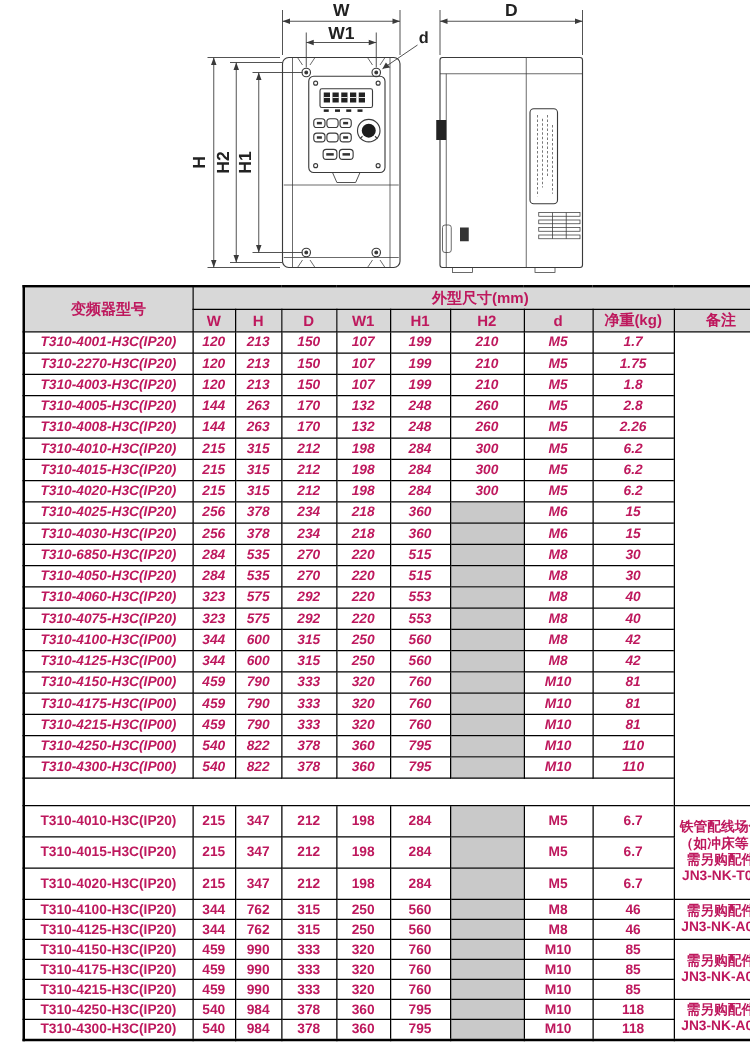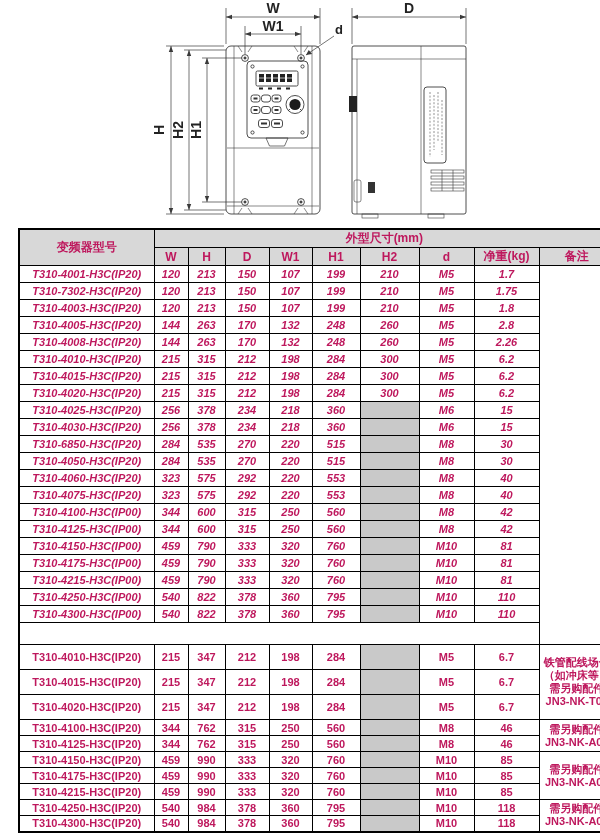--- a/index.html
+++ b/index.html
@@ -261,21 +261,21 @@
           <td>213</td>
           <td>150</td>
           <td>107</td>
           <td>199</td>
           <td>210</td>
           <td>M5</td>
           <td>1.7</td>
           <td rowspan="22"></td>
         </tr>
         <tr class="s1">
-          <td class="model">T310-7302-H3C(IP20)</td>
+          <td class="model">T310-2270-H3C(IP20)</td>
           <td>120</td>
           <td>213</td>
           <td>150</td>
           <td>107</td>
           <td>199</td>
           <td>210</td>
           <td>M5</td>
           <td>1.75</td>
         </tr>
         <tr class="s1">

